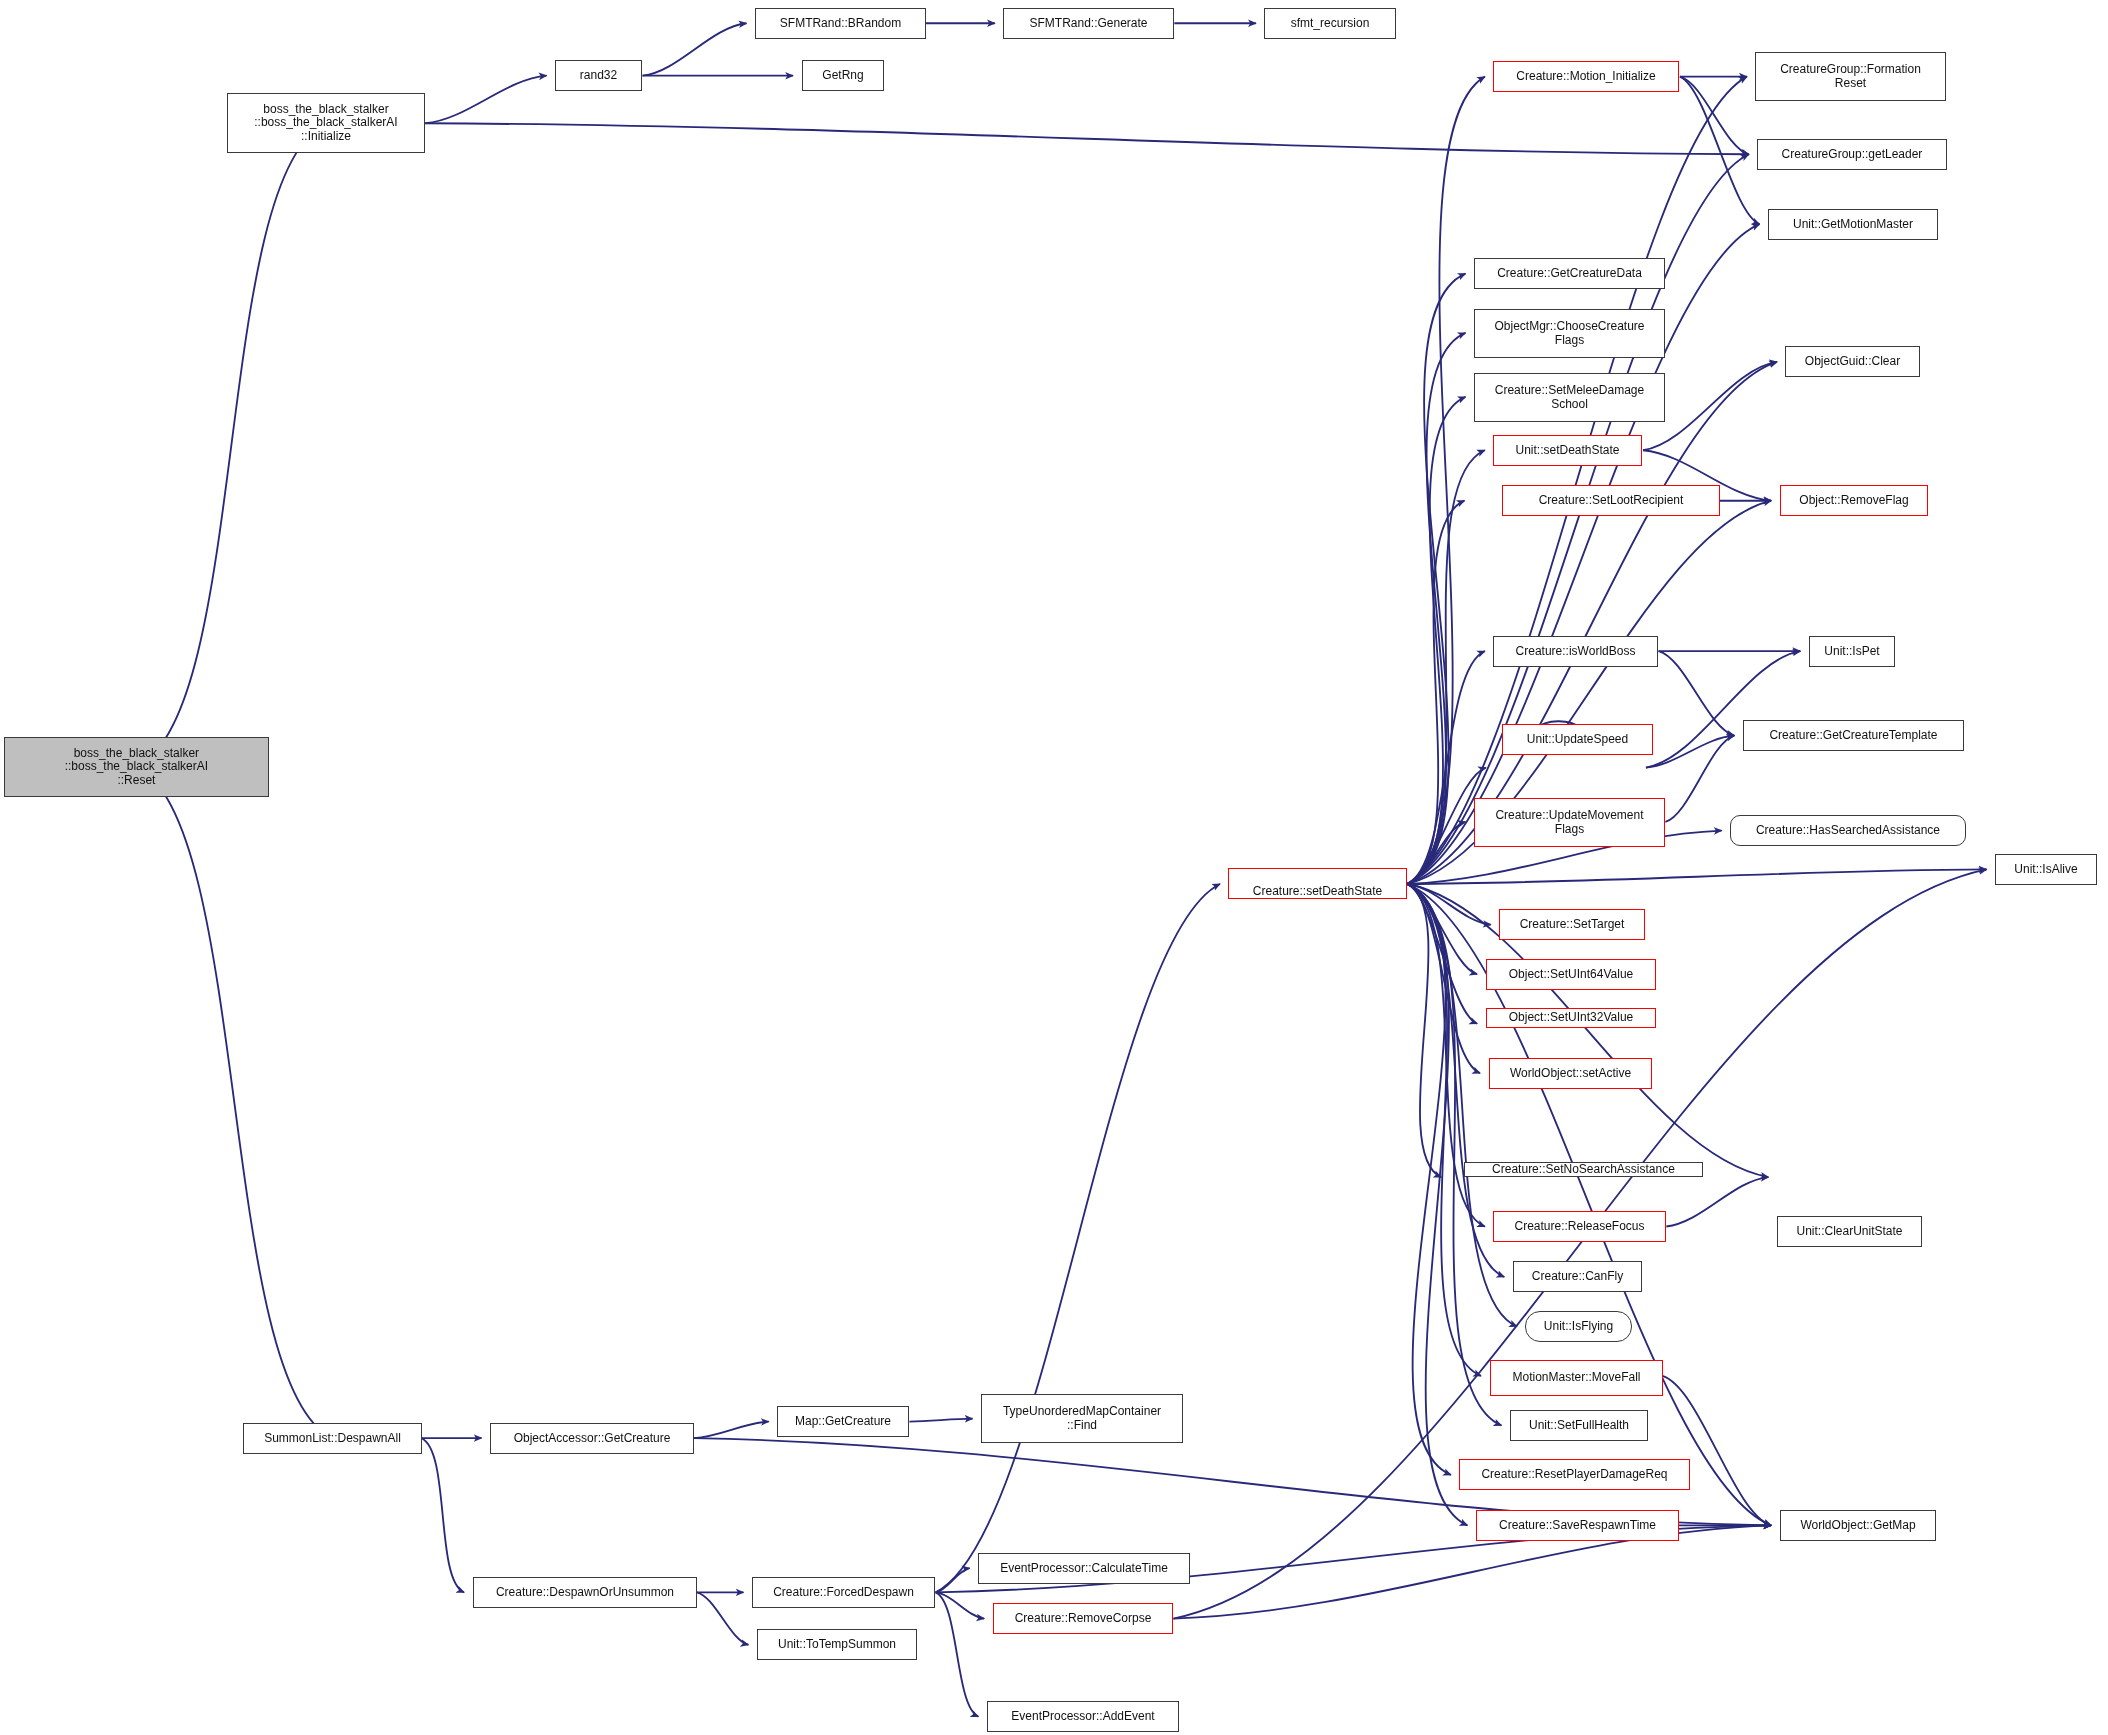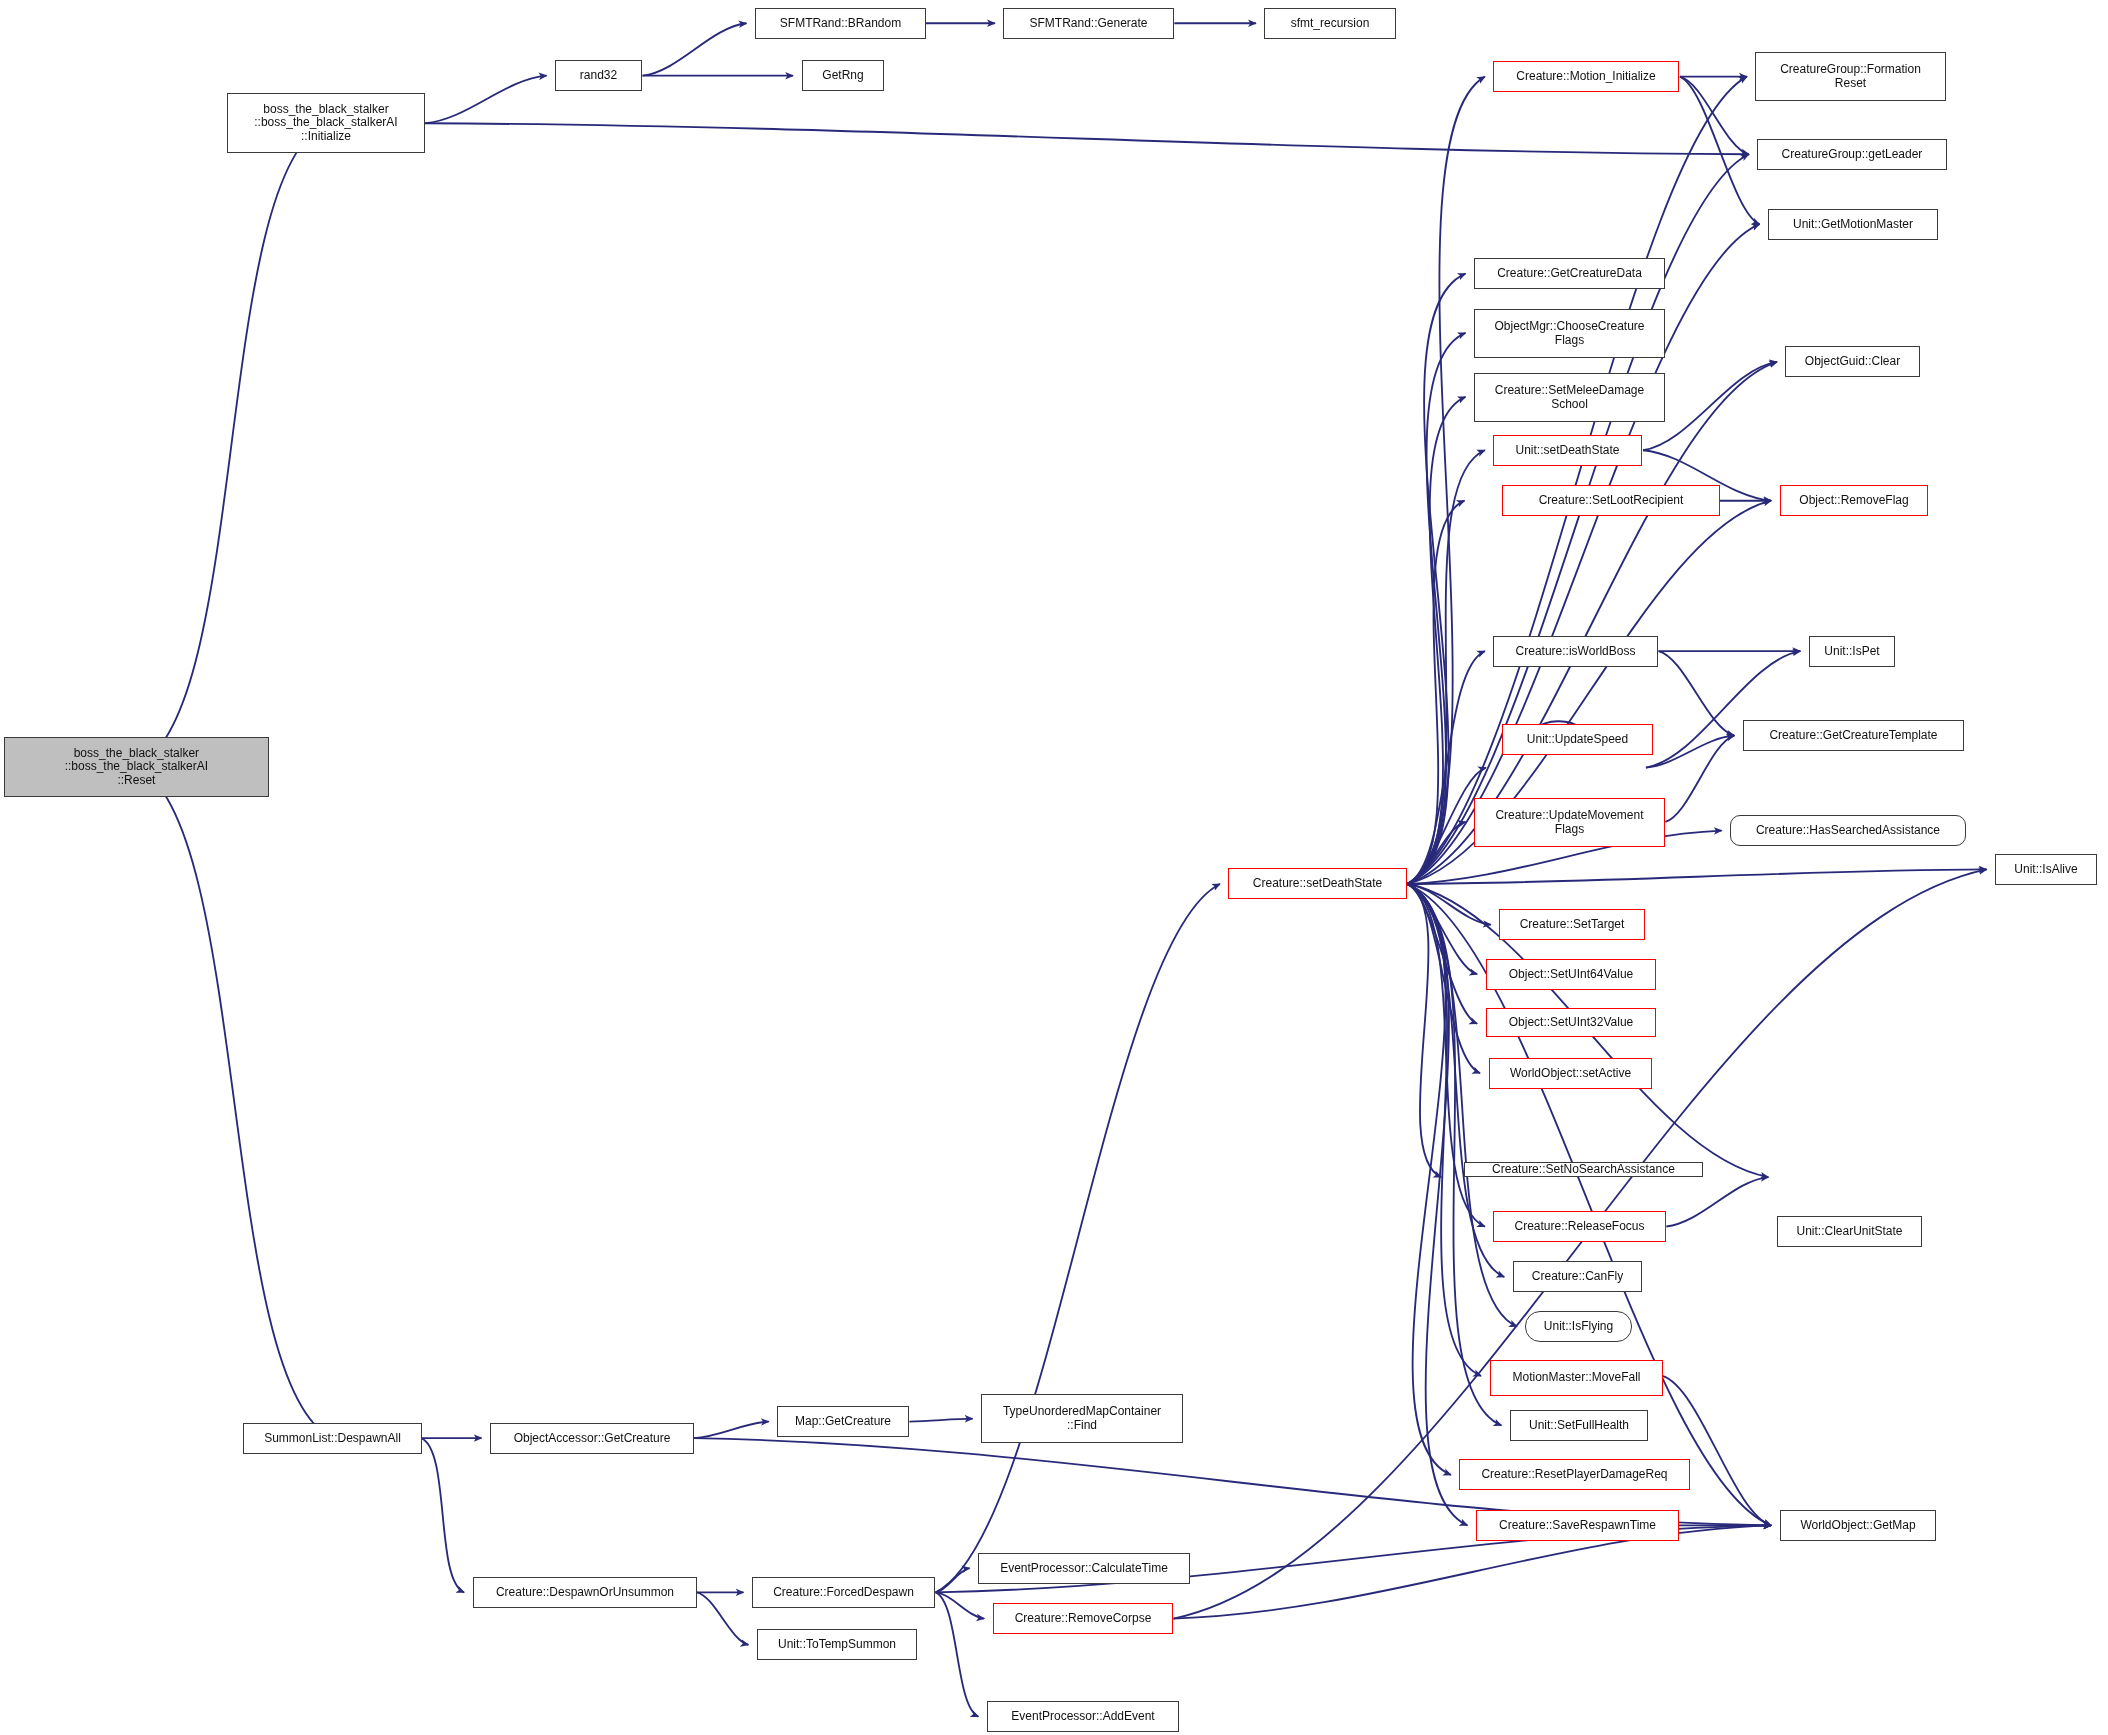--- a/index.html
+++ b/index.html
@@ -120,24 +120,24 @@
       <div class="node red" style="left: 1502px; top: 485px; width: 218px; height: 31px;"><span>Creature::SetLootRecipient</span></div>
       <div class="node black" style="left: 1785px; top: 346px; width: 135px; height: 31px;"><span>ObjectGuid::Clear</span></div>
       <div class="node red" style="left: 1780px; top: 485px; width: 148px; height: 31px;"><span>Object::RemoveFlag</span></div>
       <div class="node black" style="left: 1493px; top: 636px; width: 165px; height: 31px;"><span>Creature::isWorldBoss</span></div>
       <div class="node black" style="left: 1809px; top: 636px; width: 86px; height: 31px;"><span>Unit::IsPet</span></div>
       <div class="node black" style="left: 1743px; top: 720px; width: 221px; height: 31px;"><span>Creature::GetCreatureTemplate</span></div>
       <div class="node red" style="left: 1494px; top: 724px; width: 151px; height: 31px; margin-left: 8px;"><span>Unit::UpdateSpeed</span></div>
       <div class="node red" style="left: 1474px; top: 798px; width: 191px; height: 49px;"><span>Creature::UpdateMovement
 Flags</span></div>
       <div class="node black" style="left: 1730px; top: 815px; width: 236px; height: 31px; border-radius: 10px;"><span>Creature::HasSearchedAssistance</span></div>
-      <div class="node red" style="left: 1228px; top: 868px; width: 179px; height: 31px;"><span>Creature::setDeathState</span></div>
+      <div class="node red" style="left: 1228px; top: 868px; width: 179px; height: 31px; align-items: flex-end;"><span>Creature::setDeathState</span></div>
       <div class="node red" style="left: 1499px; top: 909px; width: 146px; height: 31px;"><span>Creature::SetTarget</span></div>
       <div class="node red" style="left: 1486px; top: 959px; width: 170px; height: 31px;"><span>Object::SetUInt64Value</span></div>
-      <div class="node red" style="left: 1486px; top: 1008px; width: 170px; height: 29px;"><span>Object::SetUInt32Value</span></div>
+      <div class="node red" style="left: 1486px; top: 1008px; width: 170px; height: 20px;"><span>Object::SetUInt32Value</span></div>
       <div class="node red" style="left: 1489px; top: 1058px; width: 163px; height: 31px;"><span>WorldObject::setActive</span></div>
       <div class="node black" style="left: 1450px; top: 1162px; width: 239px; height: 15px; margin-left: 14px;"><span>Creature::SetNoSearchAssistance</span></div>
       <div class="node black" style="left: 1777px; top: 1216px; width: 145px; height: 31px;"><span>Unit::ClearUnitState</span></div>
       <div class="node red" style="left: 1493px; top: 1211px; width: 173px; height: 31px;"><span>Creature::ReleaseFocus</span></div>
       <div class="node black" style="left: 1513px; top: 1261px; width: 129px; height: 31px;"><span>Creature::CanFly</span></div>
       <div class="node black" style="left: 1525px; top: 1311px; width: 107px; height: 31px; border-radius: 15px;"><span>Unit::IsFlying</span></div>
       <div class="node red" style="left: 1490px; top: 1360px; width: 173px; height: 36px;"><span>MotionMaster::MoveFall</span></div>
       <div class="node black" style="left: 1510px; top: 1410px; width: 138px; height: 31px;"><span>Unit::SetFullHealth</span></div>
       <div class="node red" style="left: 1459px; top: 1459px; width: 231px; height: 31px;"><span>Creature::ResetPlayerDamageReq</span></div>
       <div class="node red" style="left: 1476px; top: 1510px; width: 203px; height: 31px;"><span>Creature::SaveRespawnTime</span></div>

